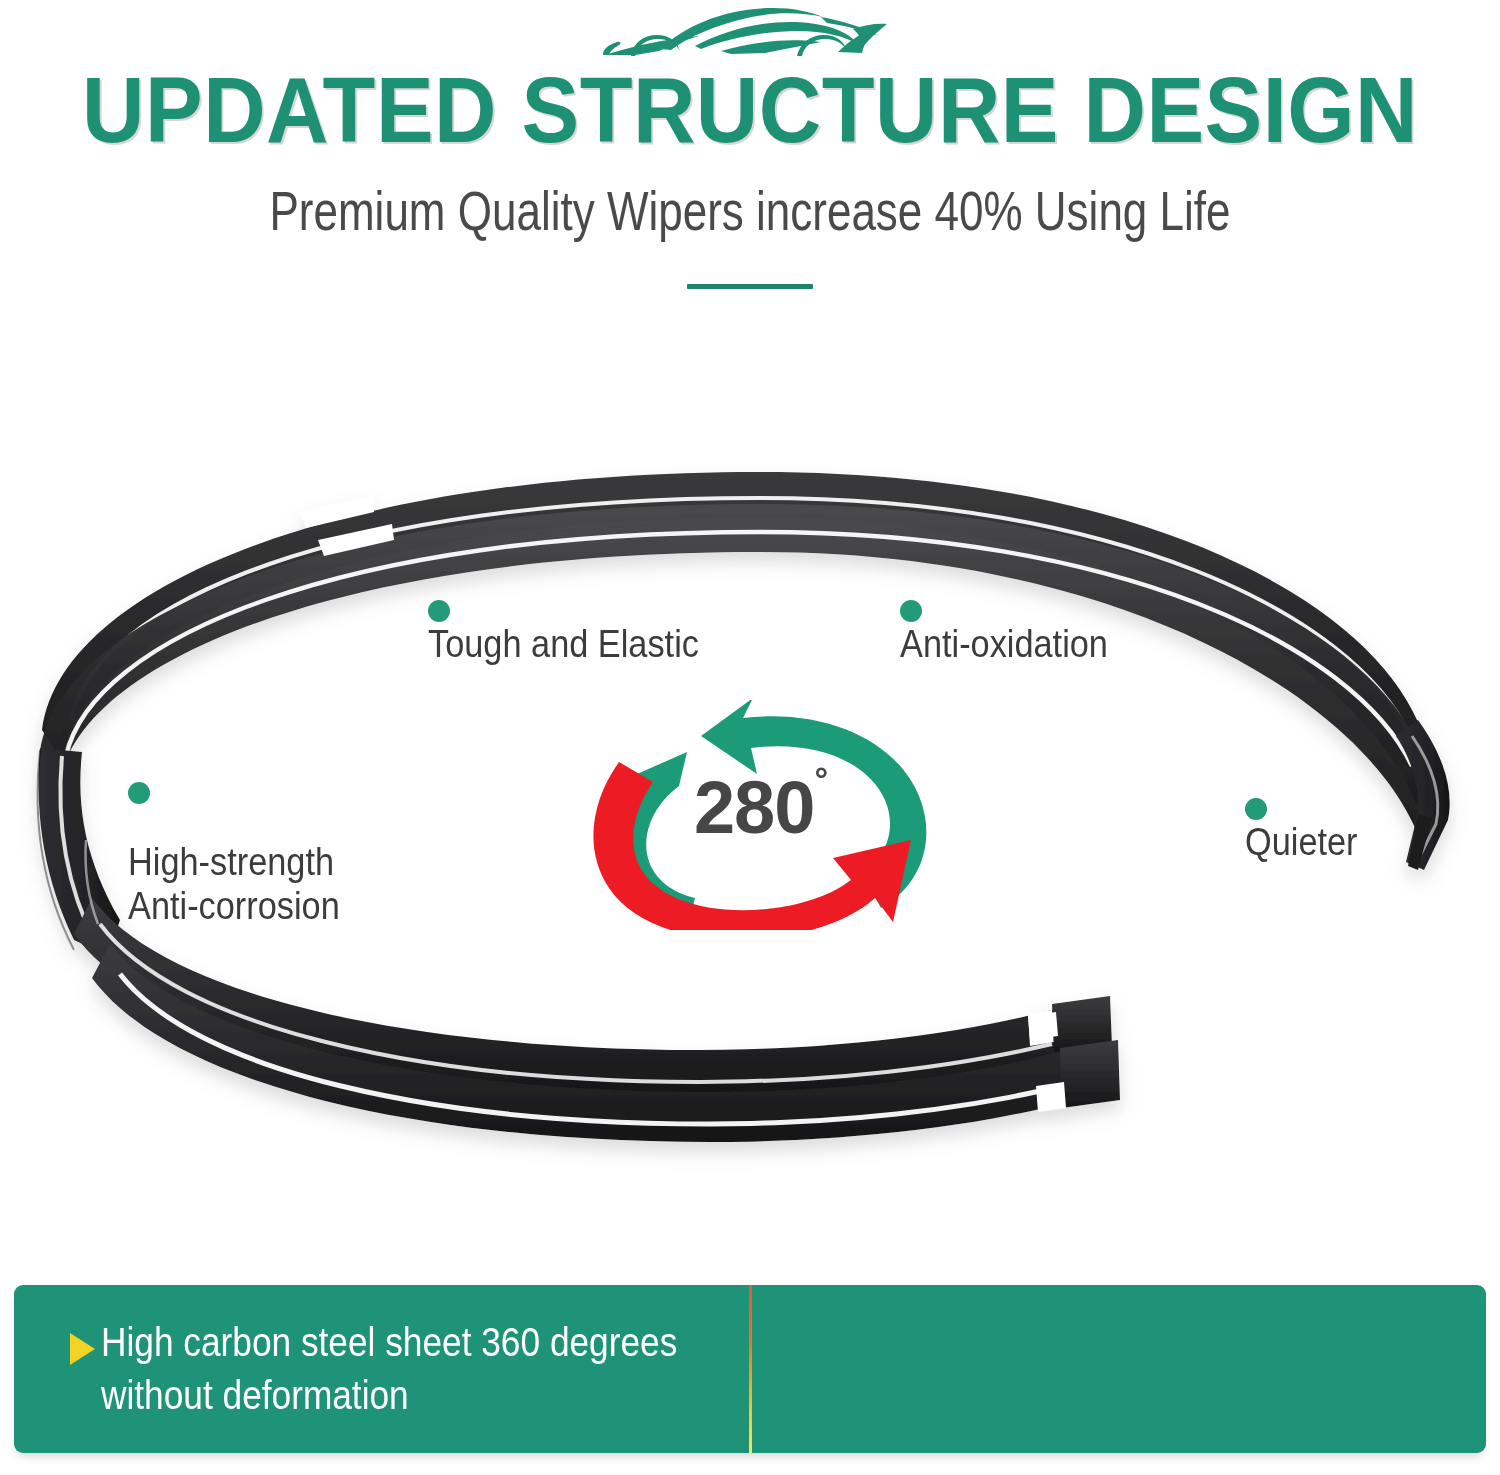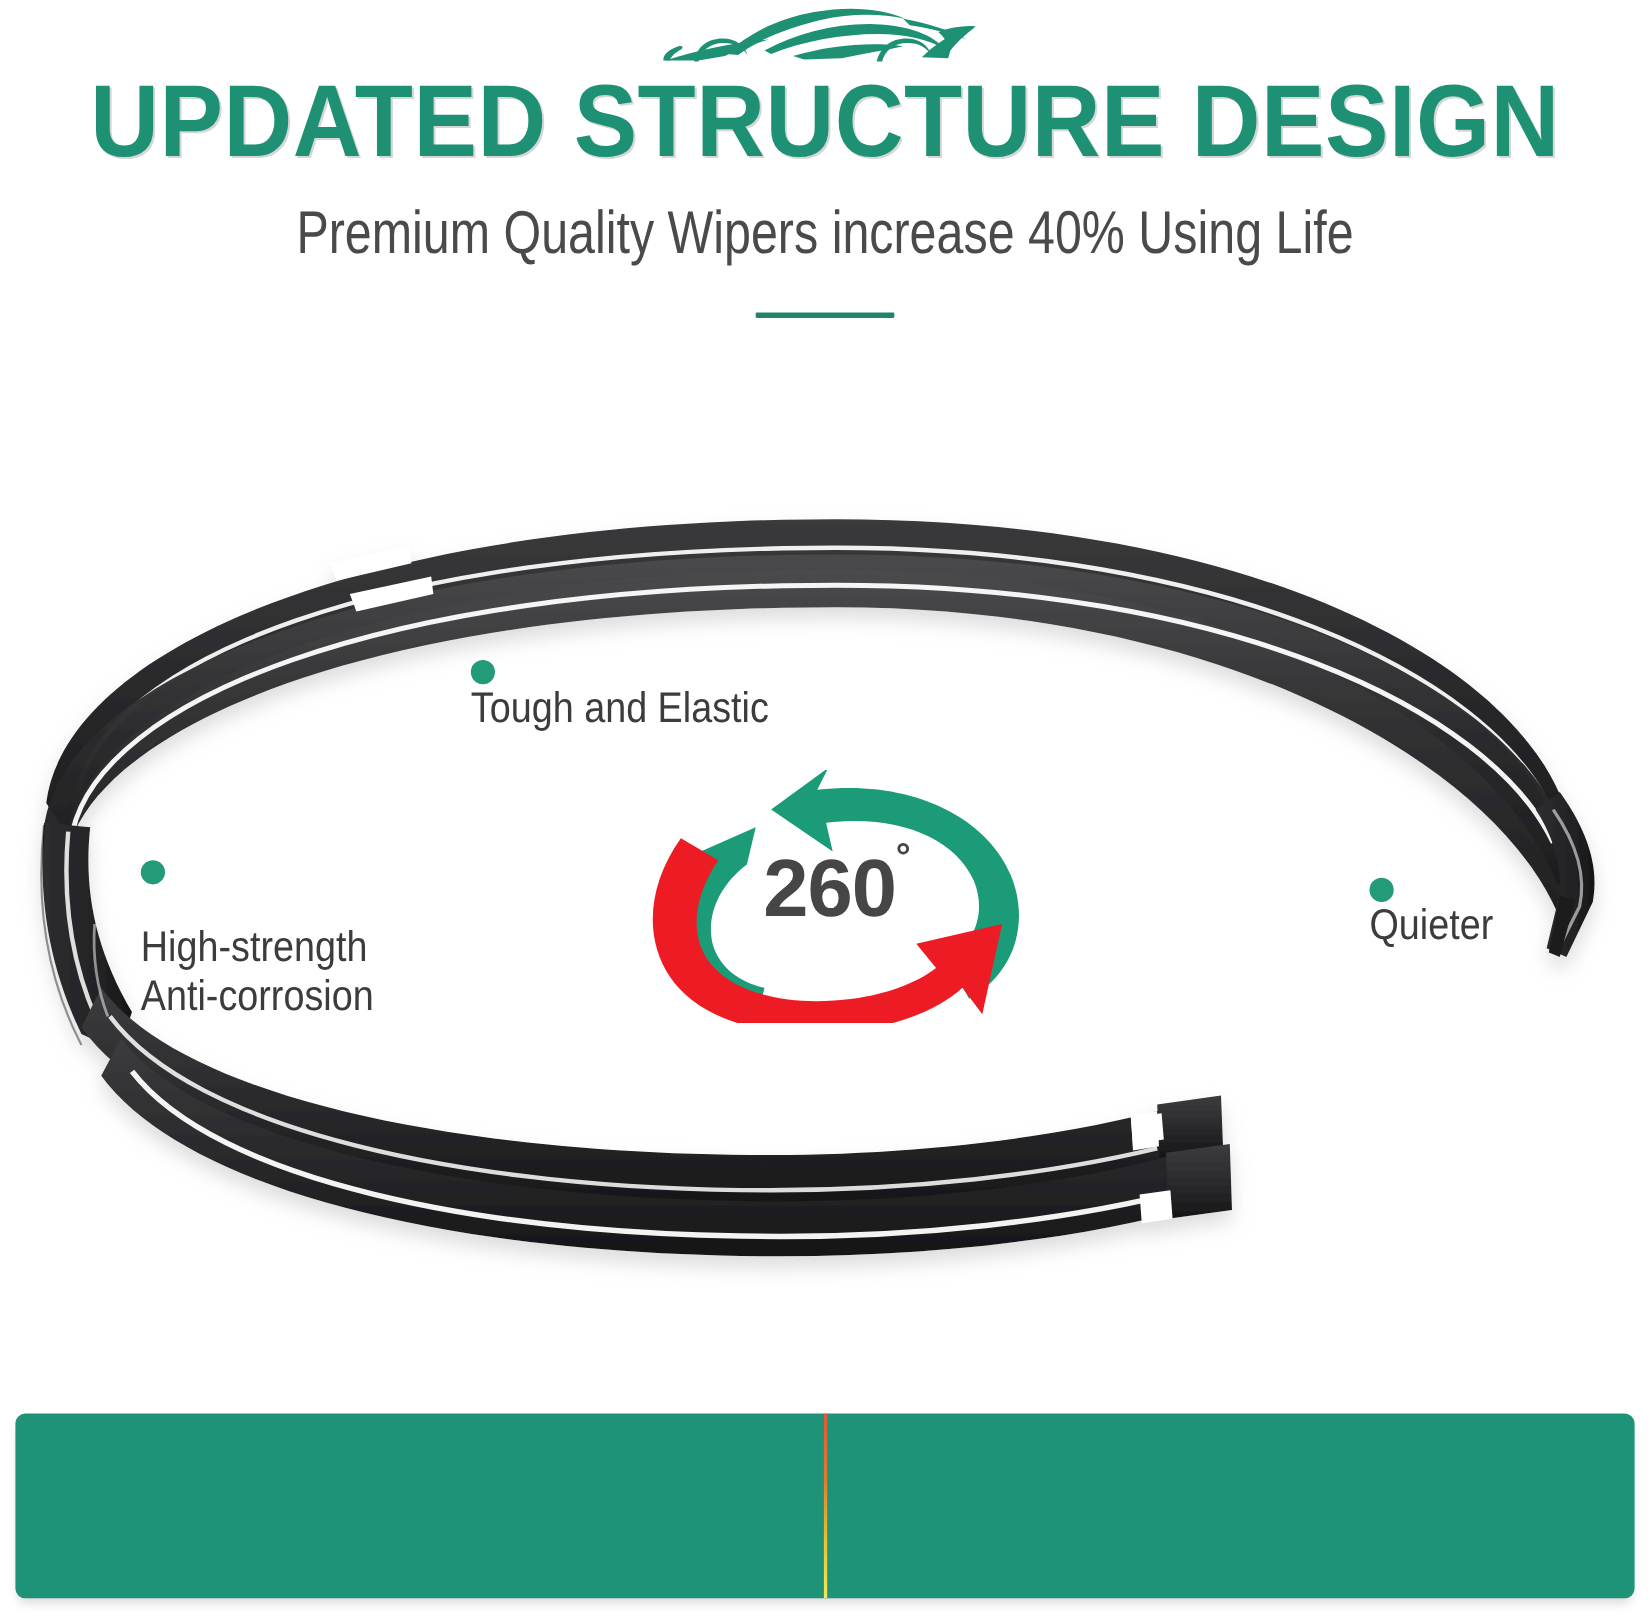--- a/index.html
+++ b/index.html
@@ -241,20 +241,24 @@
         <path d="M86 440 C 84 470 88 498 98 524" fill="none" stroke="#ffffff" stroke-width="2.5" stroke-opacity="0.5"></path>
       </g>
     </svg>
   </div>
 
   <div class="feat feat-tough">
     <div class="dot"></div>
     <div class="txt">Tough and Elastic</div>
   </div>
 
+  <div class="feat feat-anti">
+    <div class="dot"></div>
+    <div class="txt">Anti-oxidation</div>
+  </div>
 
   <div class="feat feat-high">
     <div class="dot"></div>
     <div class="txt">High-strength
 Anti-corrosion</div>
   </div>
 
   <div class="feat feat-quiet">
     <div class="dot"></div>
     <div class="txt">Quieter</div>
@@ -281,22 +285,27 @@
       <path d="M44 62
                C 14 104 10 152 34 188
                C 62 230 132 248 208 236
                C 248 230 280 216 300 198
                L 318 222 L 336 140 L 258 158 L 276 180
                C 258 194 230 204 200 208
                C 140 216 88 202 68 172
                C 52 148 56 114 78 82 Z" fill="#ED1C24"></path>
     </svg>
     <div class="badge-num">
-      <span class="n">260</span>
+      <span class="n">280</span>
         <span class="deg">°</span>
     </div>
   </div>
 
   <div class="banner">
     <div class="banner-split"></div>
+    <div class="banner-half right">
+      <div class="tri"></div>
+      <div class="banner-txt">High carbon steel sheet 360 degrees
+without deformation</div>
+    </div>
   </div>
 
 </div>
 
 </body></html>

